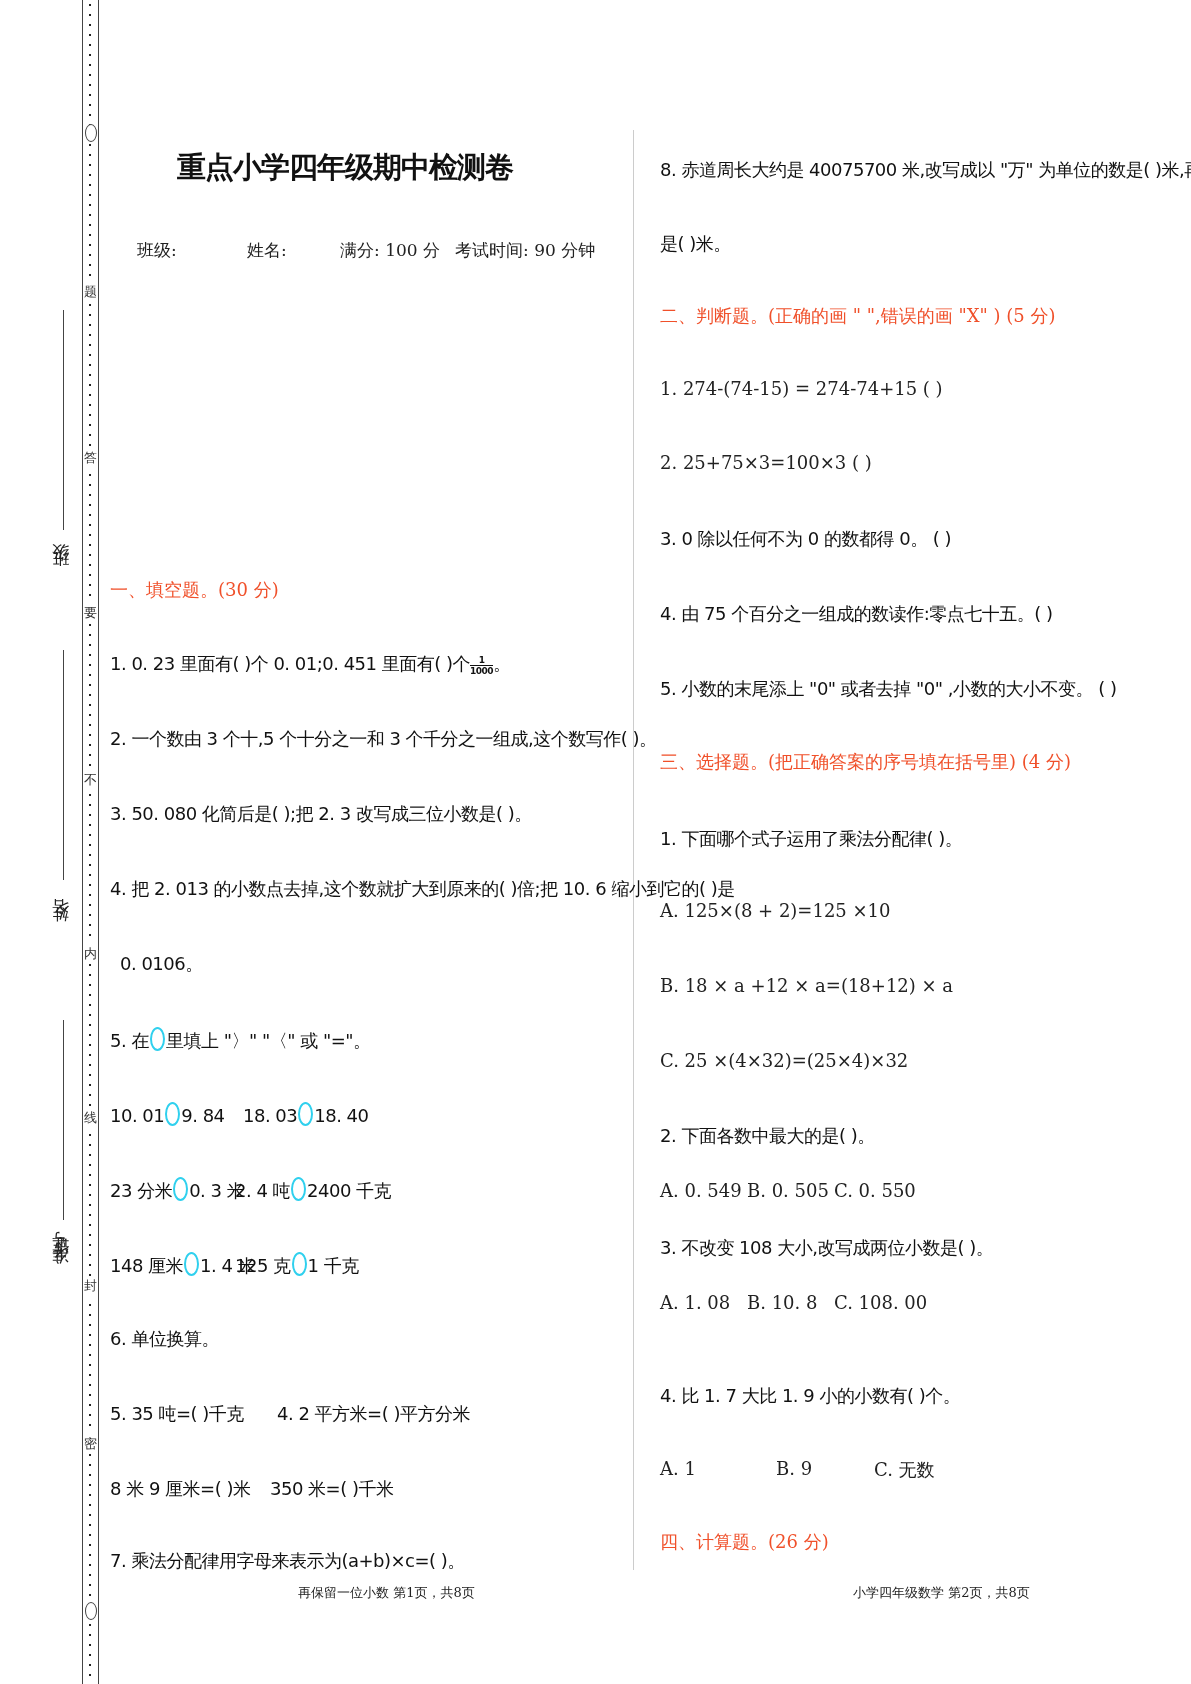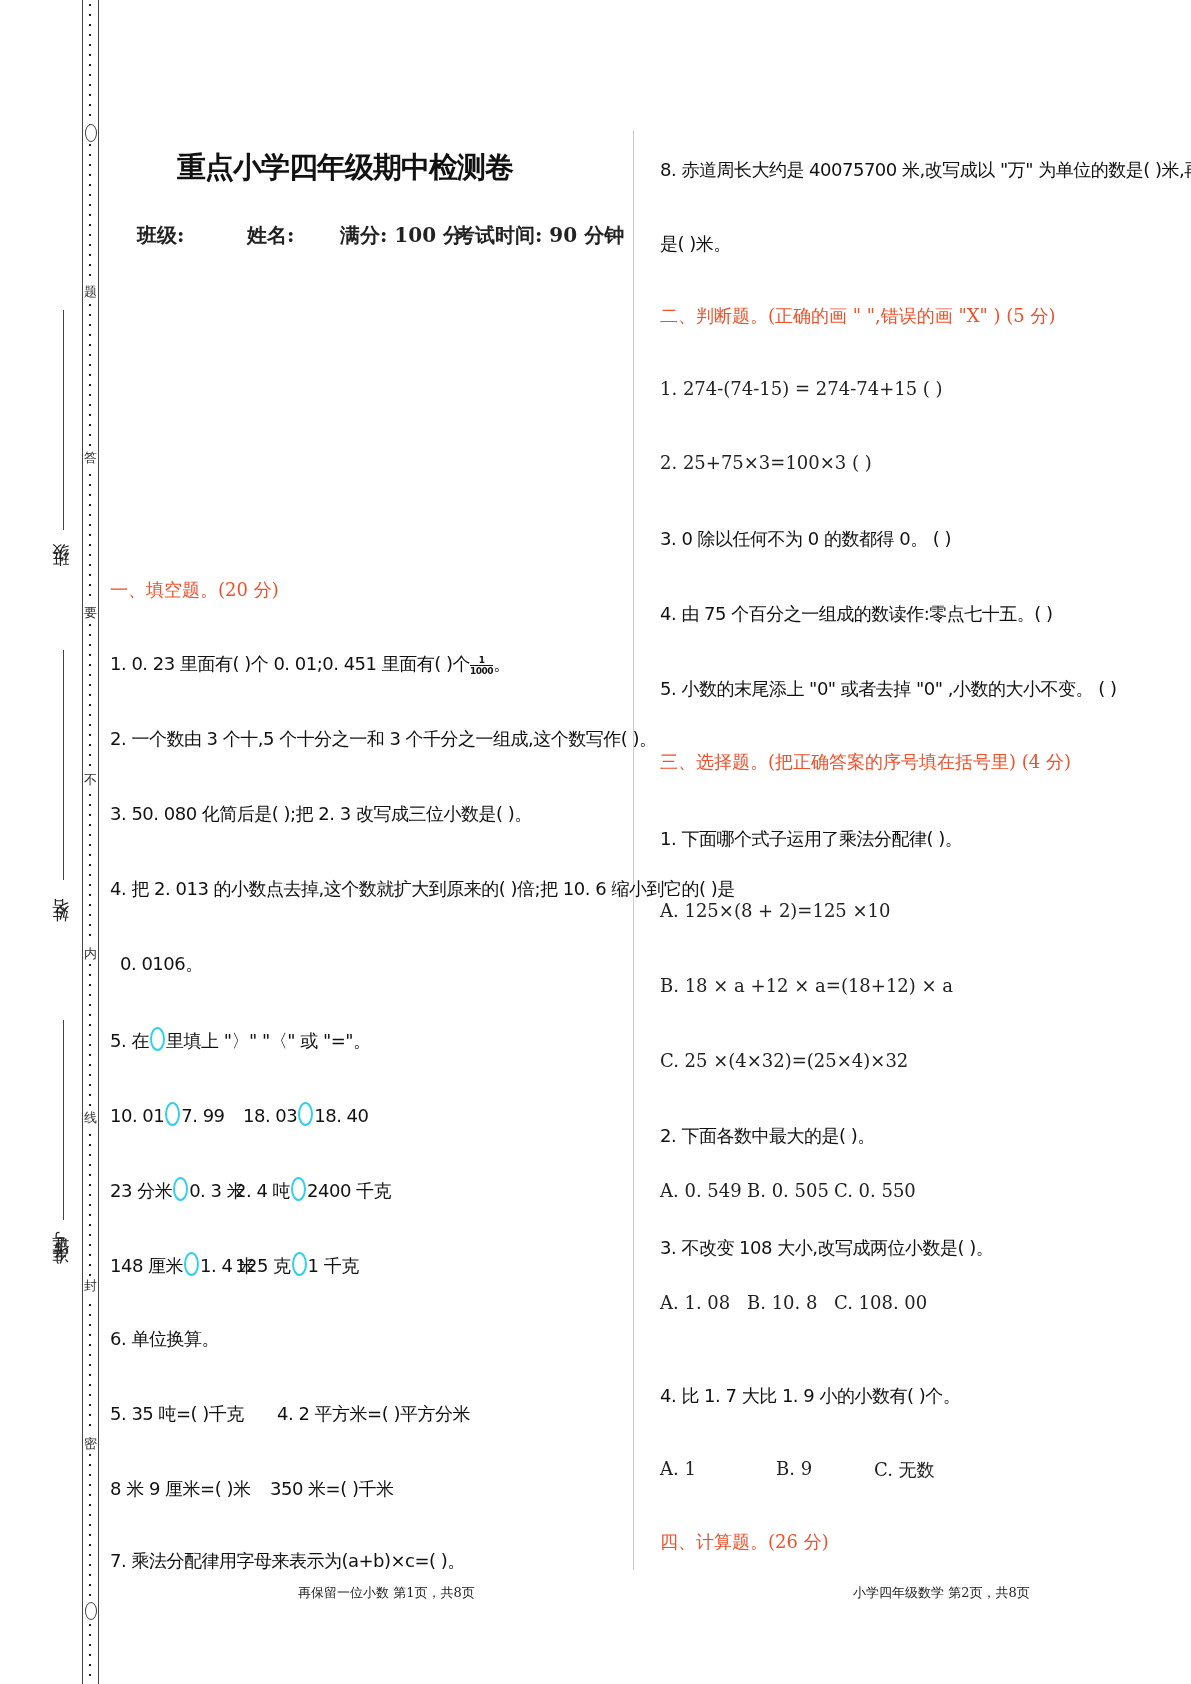--- a/index.html
+++ b/index.html
@@ -16,21 +16,21 @@
   .seal-circle { position:absolute; left:85px; width:10px; height:16px; border:1px solid #444;
                  border-radius:50%; background:#fff; }
   .side-label { position:absolute; left:48px; font-size:17px; font-family:"DejaVu Serif", serif;
                 color:#222; writing-mode:vertical-rl; letter-spacing:6px; transform:rotate(180deg); }
   .side-rule { position:absolute; left:63px; width:1px; background:#444; }
 
   .divider { position:absolute; left:633px; top:130px; width:1px; height:1440px; background:#ccc; }
 
   .title { position:absolute; left:110px; width:470px; top:148px; text-align:center;
            font-size:29px; font-weight:bold; font-family:"DejaVu Sans", sans-serif; letter-spacing:-1px; }
-  .info { position:absolute; top:222px; font-size:20px; font-family:"DejaVu Serif", serif; color:#222;font-weight:bold; }
+  .info { position:absolute; top:239px; font-size:17px; font-family:"DejaVu Serif", serif; color:#222; }
 
   table.score { position:absolute; left:104px; top:277px; border-collapse:collapse; }
   table.score td { border:1.5px solid #555; width:57px; text-align:center; font-size:17px;
                    font-family:"DejaVu Serif", serif; color:#444; padding:0; }
   table.score tr.h td { height:147px; vertical-align:middle; }
   table.score tr.s td { height:88px; }
   table.score td.bold { font-weight:bold; color:#111; font-family:"DejaVu Sans", sans-serif; font-size:18px; }
 
   .sec { position:absolute; font-size:18px; color:#f0502a; font-family:"DejaVu Serif", serif; }
   .q { position:absolute; font-size:18px; color:#111; white-space:nowrap; letter-spacing:-0.5px; }
@@ -73,36 +73,36 @@
 <div class="info" style="left:137px">班级:</div>
 <div class="info" style="left:247px">姓名:</div>
 <div class="info" style="left:340px">满分: 100 分</div>
 <div class="info" style="left:455px">考试时间: 90 分钟</div>
 
 <table class="score">
   <tbody>
 </tbody>
   </table>
 
-<div class="sec" style="left:110px;top:578px">一、填空题。(20 分)</div>
+<div class="sec" style="left:110px;top:578px">一、填空题。(30 分)</div>
 
 <div class="q" style="left:110px;top:652px">
   <span>1. 0. 23 里面有(        )个 0. 01;0. 451 里面有(        )个</span><span class="frac"><span class="num">1</span><span>1000</span></span><span>。</span>
 </div>
 <div class="q" style="left:110px;top:727px">2. 一个数由 3 个十,5 个十分之一和 3 个千分之一组成,这个数写作(        )。</div>
 <div class="q" style="left:110px;top:802px">3. 50. 080 化简后是(        );把 2. 3 改写成三位小数是(        )。</div>
 <div class="q" style="left:110px;top:877px">4. 把 2. 013 的小数点去掉,这个数就扩大到原来的(        )倍;把 10. 6 缩小到它的(        )是</div>
 <div class="q" style="left:120px;top:952px">0. 0106。</div>
 
 <div class="q" style="left:110px;top:1027px">
   <span>5. 在</span><span class="circ"></span><span>里填上 "〉" "〈" 或 "="。</span>
 </div>
 
 <div class="q" style="left:110px;top:1102px">
-  <span>10. 01</span><span class="circ"></span><span>7. 99</span>
+  <span>10. 01</span><span class="circ"></span><span>9. 84</span>
 </div>
 <div class="q" style="left:243px;top:1102px">
   <span>18. 03</span><span class="circ"></span><span>18. 40</span>
 </div>
 <div class="q" style="left:110px;top:1177px">
   <span>23 分米</span><span class="circ"></span><span>0. 3 米</span>
 </div>
 <div class="q" style="left:235px;top:1177px">
   <span>2. 4 吨</span><span class="circ"></span><span>2400 千克</span>
 </div>

